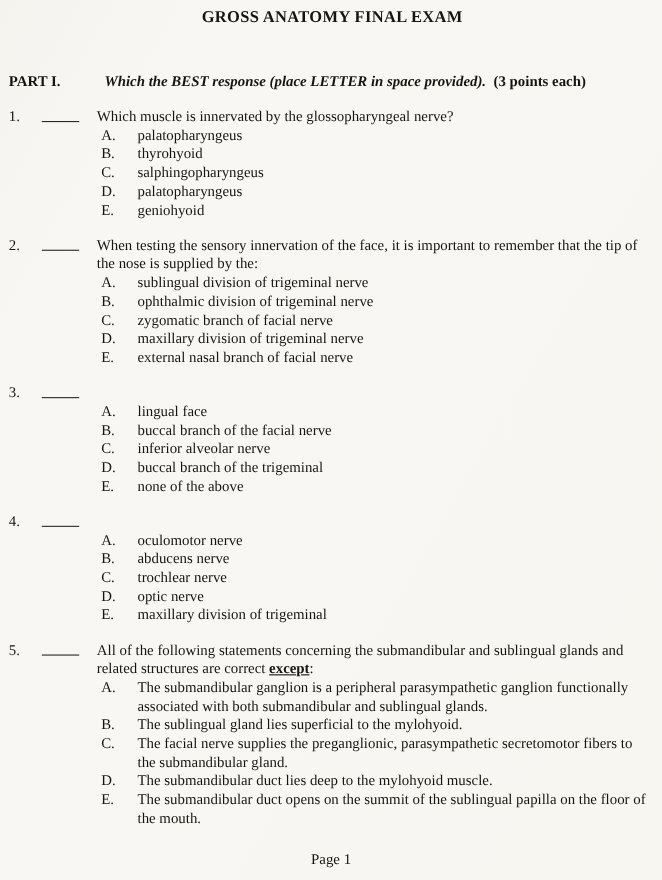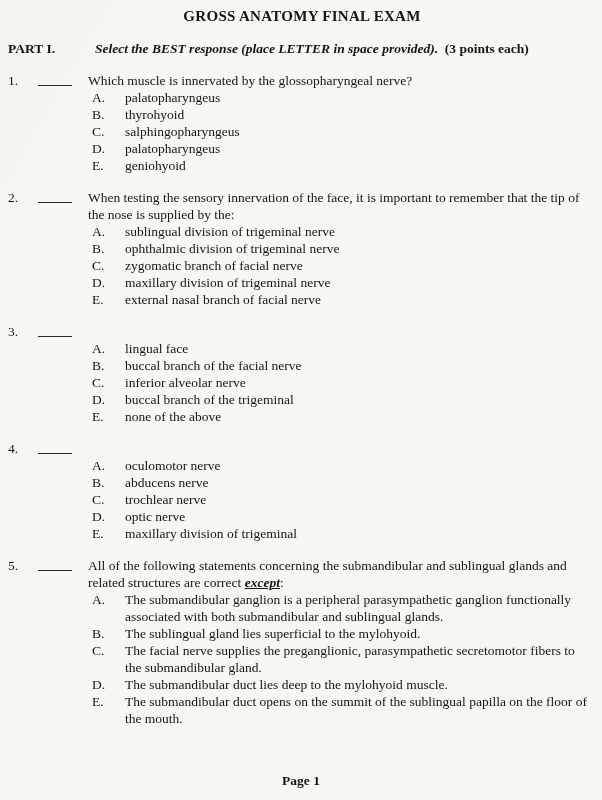--- a/index.html
+++ b/index.html
@@ -26,21 +26,21 @@
   }
   .doc-title {
     text-align: center;
     font-weight: bold;
     font-size: 15px;
     letter-spacing: 0.3px;
     margin: 0 0 0 0;
   }
   .part-row {
     display: flex;
-    margin-top: 15px;
+    margin-top: 40px;
     font-weight: bold;
   }
   .part-label {
     flex: none;
     width: 87px;
   }
   .part-instructions {
     flex: 1;
   }
   .instructions-em {
@@ -65,21 +65,20 @@
     width: 34px;
     height: 13px;
     border-bottom: 1.5px solid #2b2925;
     margin-right: 16px;
   }
   .q-stem {
     flex: 1;
     padding-right: 2px;
   }
   .stem-em {
-    font-style: italic;
     font-weight: bold;
     text-decoration: underline;
   }
   .options {
     margin-left: 84px;
   }
   .opt {
     display: flex;
     align-items: flex-start;
   }
@@ -90,33 +89,33 @@
   .opt-text {
     flex: 1;
     padding-right: 2px;
   }
   .page-footer {
     position: absolute;
     left: 0;
     right: 0;
     bottom: 11px;
     text-align: center;
-    font-weight: bold;
+    font-weight: normal;
   }
 </style>
 </head>
 <body>
 
 <div class="page">
 
   <h1 class="doc-title">GROSS ANATOMY FINAL EXAM</h1>
 
   <div class="part-row">
     <span class="part-label">PART I.</span>
-    <span class="part-instructions"><span class="instructions-em">Select the BEST response (place  LETTER in space provided).</span>&nbsp;&nbsp;<span class="points-label">(3 points each)</span></span>
+    <span class="part-instructions"><span class="instructions-em">Which the BEST response (place  LETTER in space provided).</span>&nbsp;&nbsp;<span class="points-label">(3 points each)</span></span>
   </div>
 
   <div class="question">
     <div class="q-head">
       <span class="q-num">1.</span>
       <span class="q-blank"></span>
       <span class="q-stem">Which muscle is innervated by the glossopharyngeal nerve?</span>
     </div>
     <div class="options">
       <div class="opt">

